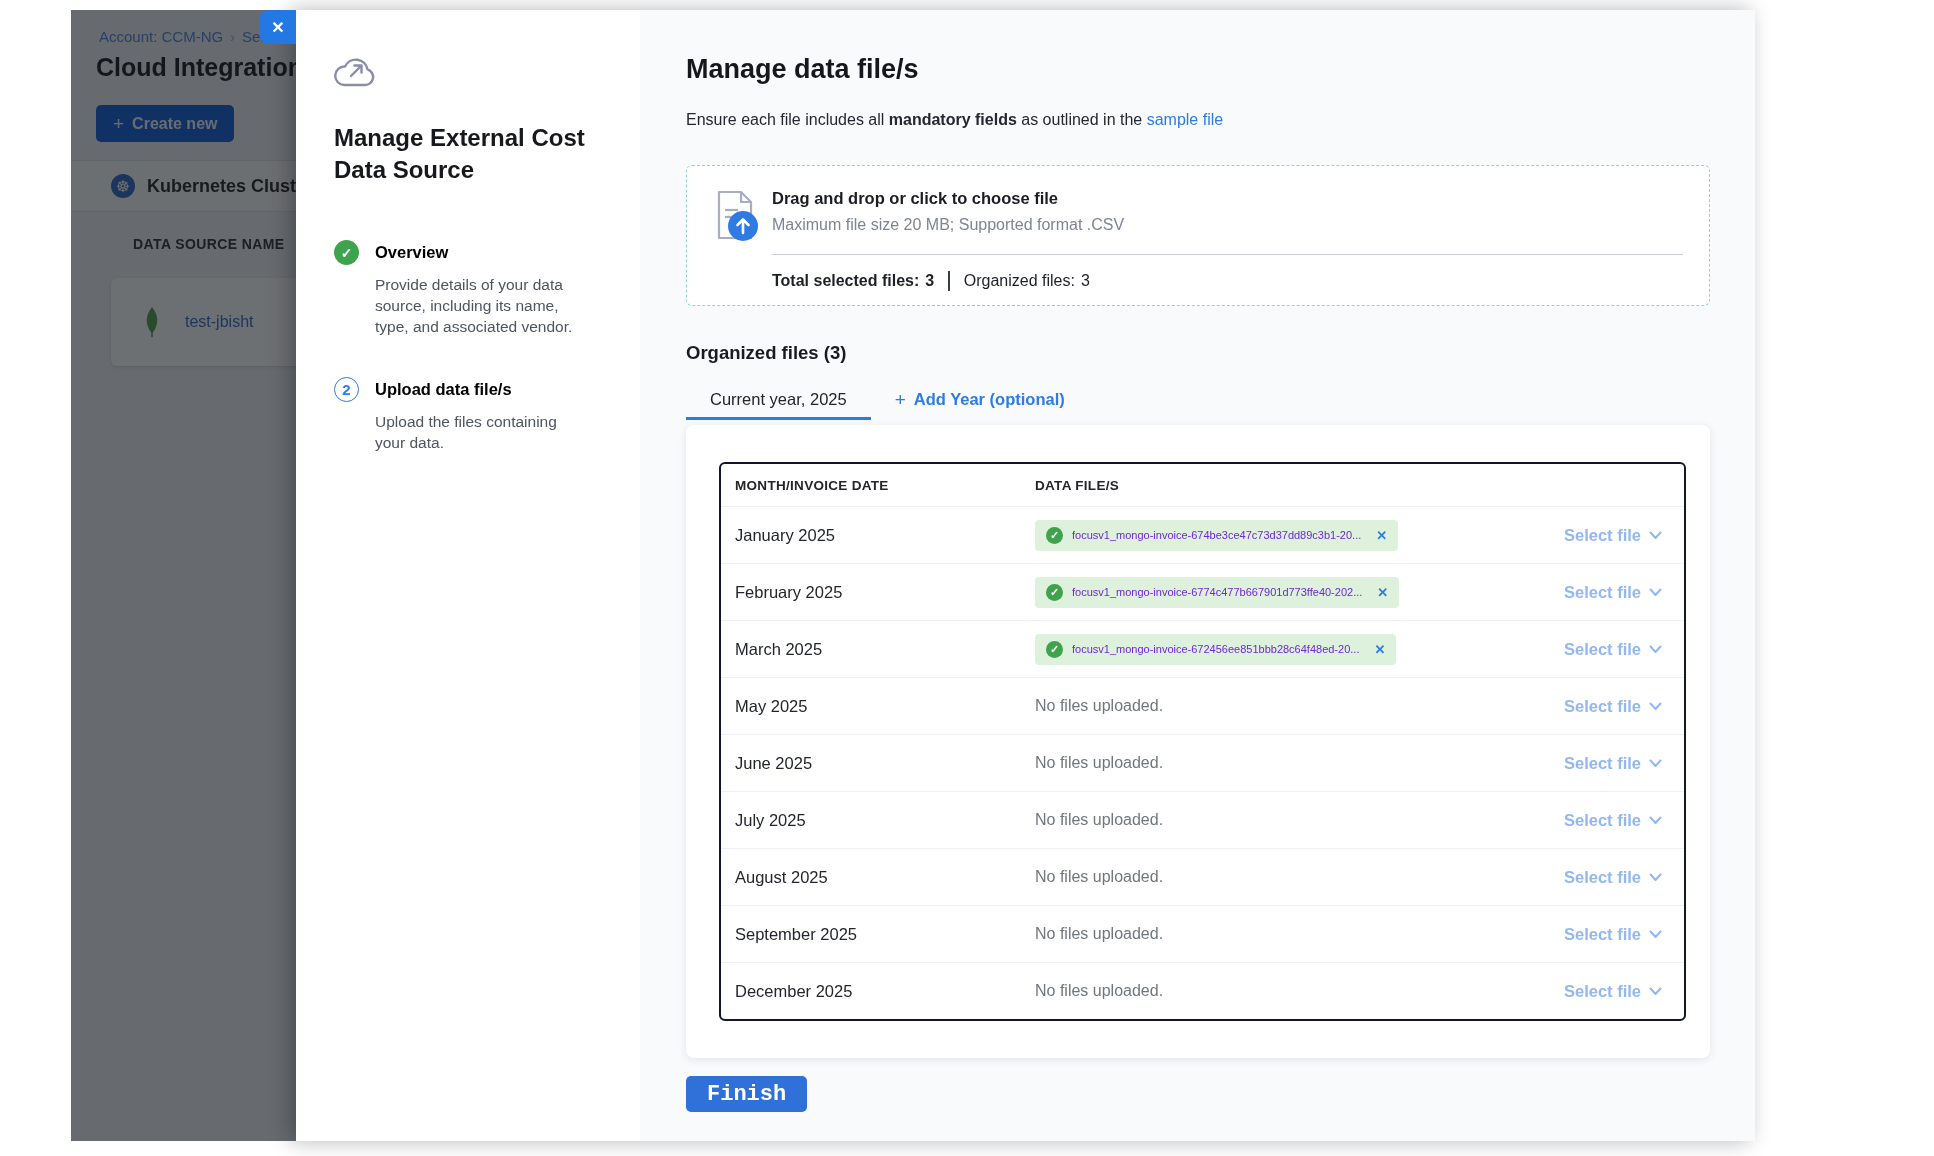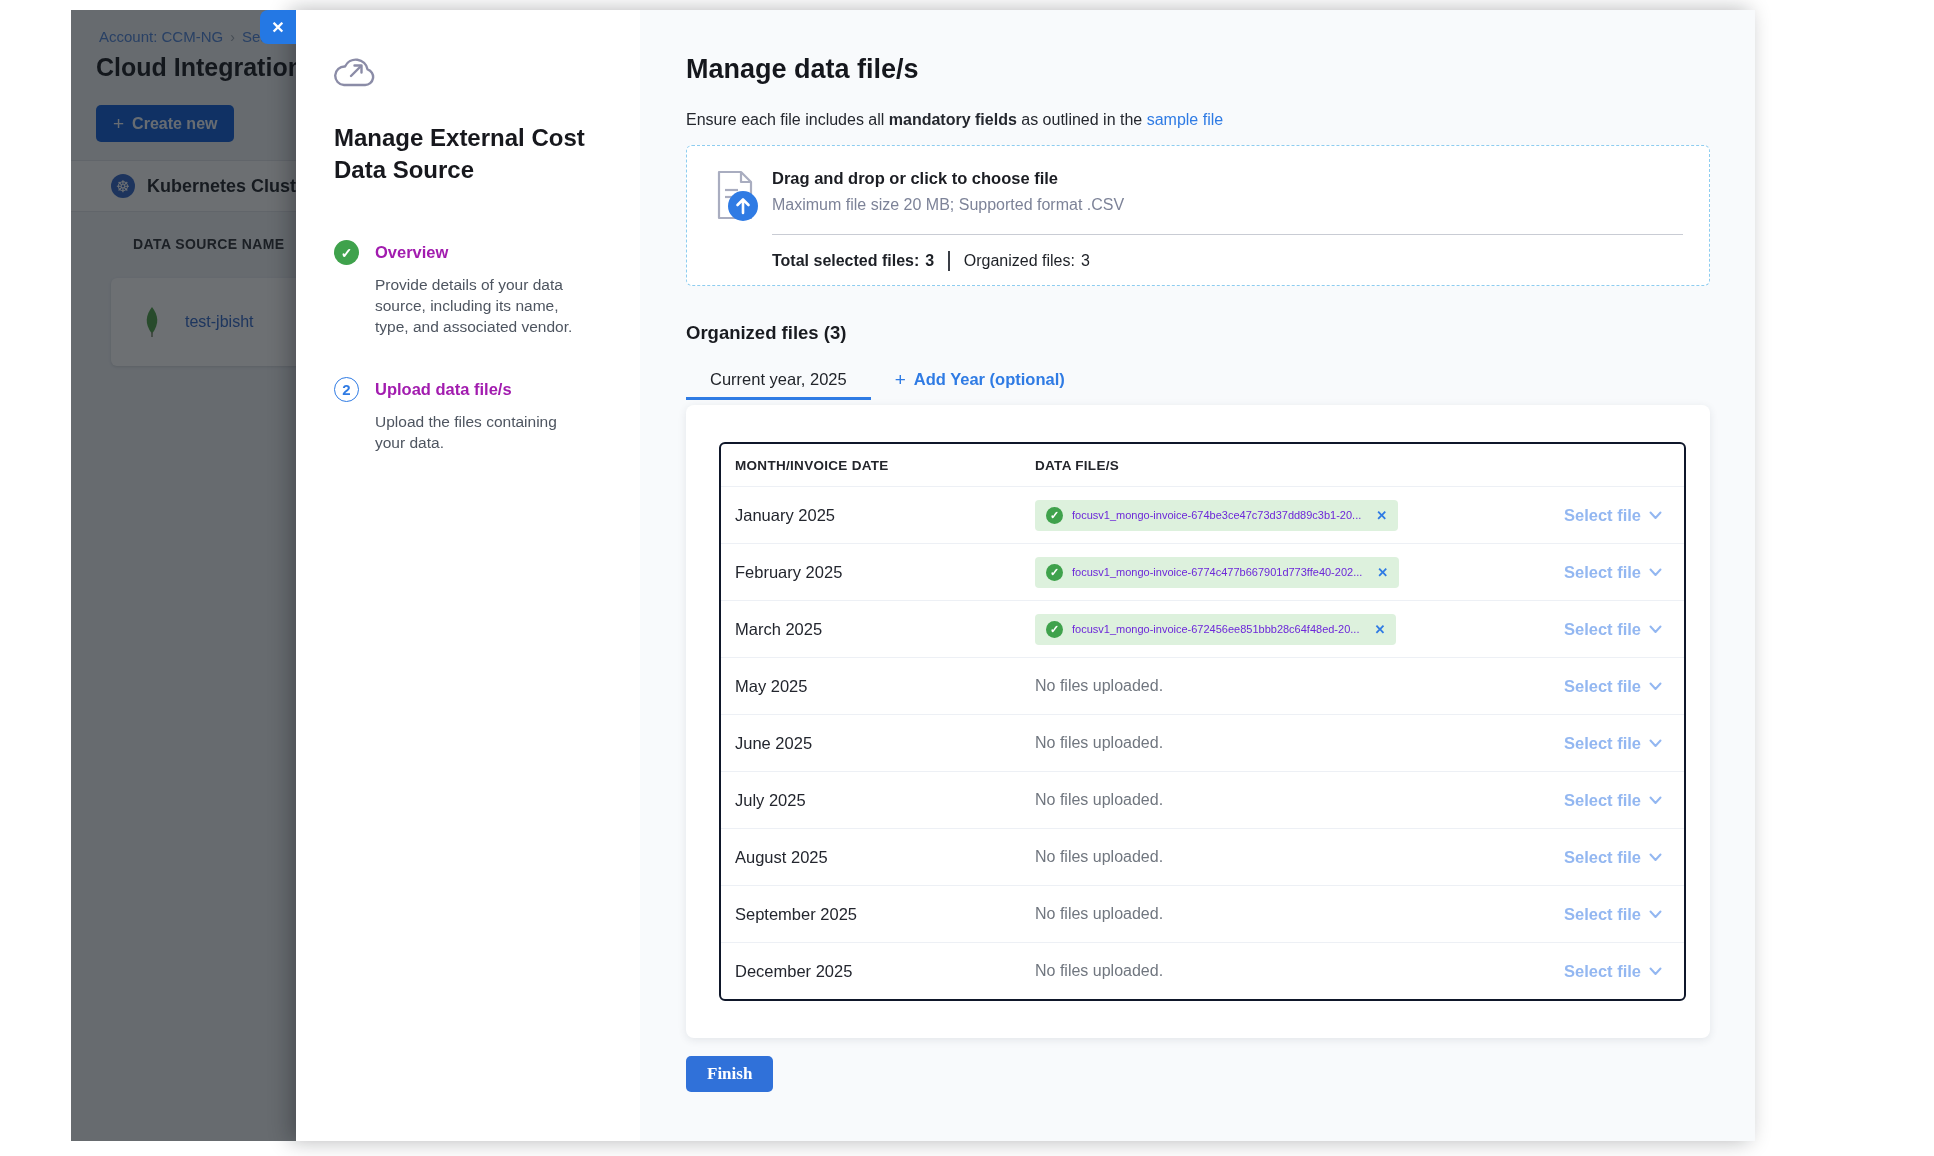--- a/index.html
+++ b/index.html
@@ -45,31 +45,31 @@
   .stepper { width:344px; background:#ffffff; padding:46px 40px 0 38px; flex:none; }
   .cloud-icon { display:block; }
   .stepper h2 { margin-top:30px; width:254px; font-size:24px; line-height:32px;
                 font-weight:700; color:#17181d; }
   .steps { margin-top:54px; display:flex; flex-direction:column; gap:40px; }
   .step-head { display:flex; align-items:center; gap:16px; }
   .step-badge { width:25px; height:25px; border-radius:50%; flex:none;
                 display:flex; align-items:center; justify-content:center; }
   .step-badge.done { background:#3fa24c; color:#fff; font-size:14px; font-weight:700; }
   .step-badge.active { border:1.5px solid #2f7be4; color:#2f7be4; font-size:15px; font-weight:600; background:#fff; }
-  .step-title { font-size:16.5px; font-weight:700; color:#a21caf; }
+  .step-title { font-size:16.5px; font-weight:700; color:#000000; }
   .step-desc { margin:9px 0 0 41px; width:214px; font-size:15.5px; line-height:21px; color:#4e5560; }
 
   
   .main { flex:1; background:#f8fafc; position:relative; padding:0 45px 0 46px; overflow:hidden; }
   .main h1 { margin-top:44px; font-size:27px; font-weight:700; color:#15171d; }
   .intro { margin-top:22px; font-size:16px; line-height:26px; color:#24272e; }
   .intro b { font-weight:700; }
   .link { color:#2f7be4; text-decoration:none; }
 
-  .dropzone { margin-top:12px; height:141px; border:1.5px dashed #8ecdf0; border-radius:6px;
+  .dropzone { margin-top:32px; height:141px; border:1.5px dashed #8ecdf0; border-radius:6px;
               background:#ffffff; position:relative; cursor:pointer; }
   .dz-icon { position:absolute; left:18px; top:20px; width:62px; height:62px; }
   .dz-title { position:absolute; left:85px; top:23px; font-size:16.5px; font-weight:700; color:#1b1d23; }
   .dz-sub { position:absolute; left:85px; top:50px; font-size:16px; color:#7d8398; }
   .dz-divider { position:absolute; left:85px; right:26px; top:88px; height:1px; background:#c9ccd4; }
   .dz-totals { position:absolute; left:85px; top:105px; display:flex; align-items:center;
                font-size:16px; color:#1d2026; }
   .dz-totals .bold { font-weight:700; }
   .dz-vbar { width:1.5px; height:20px; background:#3a3e46; margin:0 14px; }
   .dz-totals .gap { margin-left:6px; }
@@ -97,22 +97,22 @@
   .chip-check { width:17px; height:17px; border-radius:50%; background:#3fa24c; color:#fff;
                 font-size:11px; font-weight:700; display:flex; align-items:center; justify-content:center; flex:none; }
   .chip-name { font-size:11px; color:#6d28d9; white-space:nowrap; }
   .chip-x { color:#2f7be4; font-size:13px; font-weight:700; margin-left:6px; cursor:pointer; }
   .select-cell { text-align:right; padding-right:22px !important; }
   .select-btn { color:#93b7f1; font-size:16.5px; font-weight:600; cursor:pointer;
                 display:inline-flex; align-items:center; gap:8px; white-space:nowrap; }
   .chev { width:13px; height:9px; }
 
   .finish-btn { margin-top:18px; height:36px; padding:0 21px; background:#3071d9; color:#fff;
-                border:none; border-radius:5px; font-size:17px; font-weight:700;
-                font-family:Liberation Serif, serif; cursor:pointer; }
+                border:none; border-radius:5px; font-size:22px; font-weight:700;
+                font-family:Liberation Mono, monospace; cursor:pointer; }
 </style>
 </head>
 <body>
 
 <div class="page">
 
   <div class="app">
     <div class="crumbs">
       <a href="#">Account: CCM-NG</a><span class="crumb-sep">›</span><a href="#">Set</a>
     </div>

